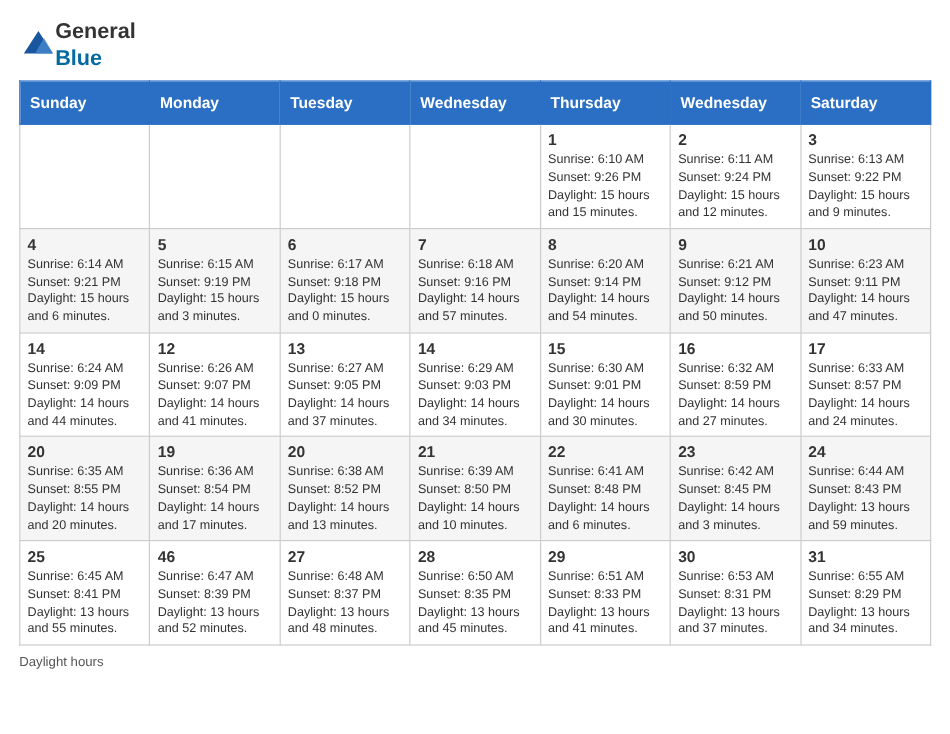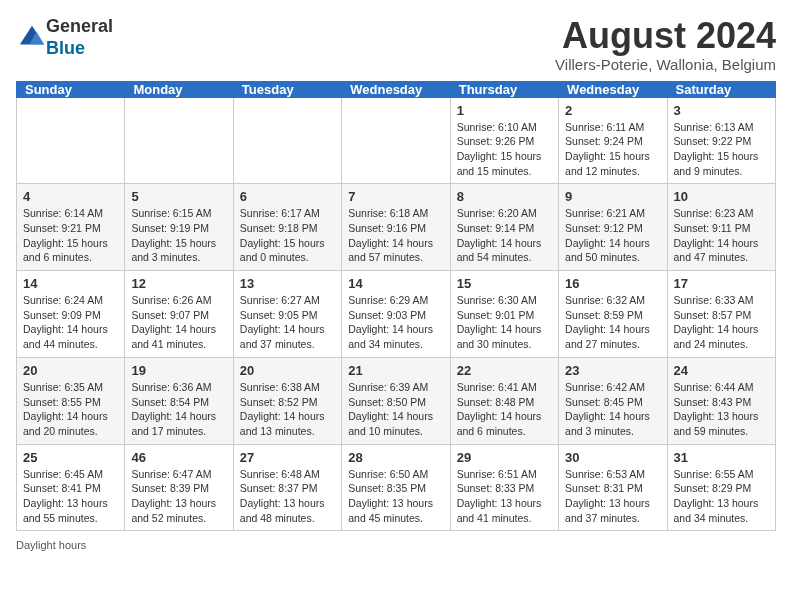--- a/index.html
+++ b/index.html
@@ -47,21 +47,21 @@
     }
     .calendar {
       width: 100%;
       border-collapse: collapse;
       border: 1px solid #ccc;
     }
     .calendar th {
       background-color: #2a6fc4;
       color: #fff;
       text-align: left;
-      padding: 0 8px;
+      padding: 10px 8px;
       font-size: 13px;
       font-weight: bold;
       border: 1px solid #2a6fc4;
     }
     .calendar td {
       vertical-align: top;
       padding: 5px 6px;
       border: 1px solid #ccc;
       font-size: 10.5px;
       color: #333;
@@ -101,24 +101,20 @@
       <polygon points="15,2 28,22 2,22" fill="#1a56a0"></polygon>
       <polygon points="20,8 28,22 12,22" fill="#4a90d4" opacity="0.7"></polygon>
     </svg>
     <div>
       <div class="logo-text">
         <span class="logo-general">General</span><br>
         <span class="logo-blue">Blue</span>
       </div>
     </div>
   </div>
-  <div class="title-area">
-    <div class="main-title">August 2024</div>
-    <div class="subtitle">Villers-Poterie, Wallonia, Belgium</div>
-  </div>
 </div>
 
 <table class="calendar">
   <thead>
     <tr>
     <th>Sunday</th>
         <th>Monday</th>
         <th>Tuesday</th>
         <th>Wednesday</th>
         <th>Thursday</th>

